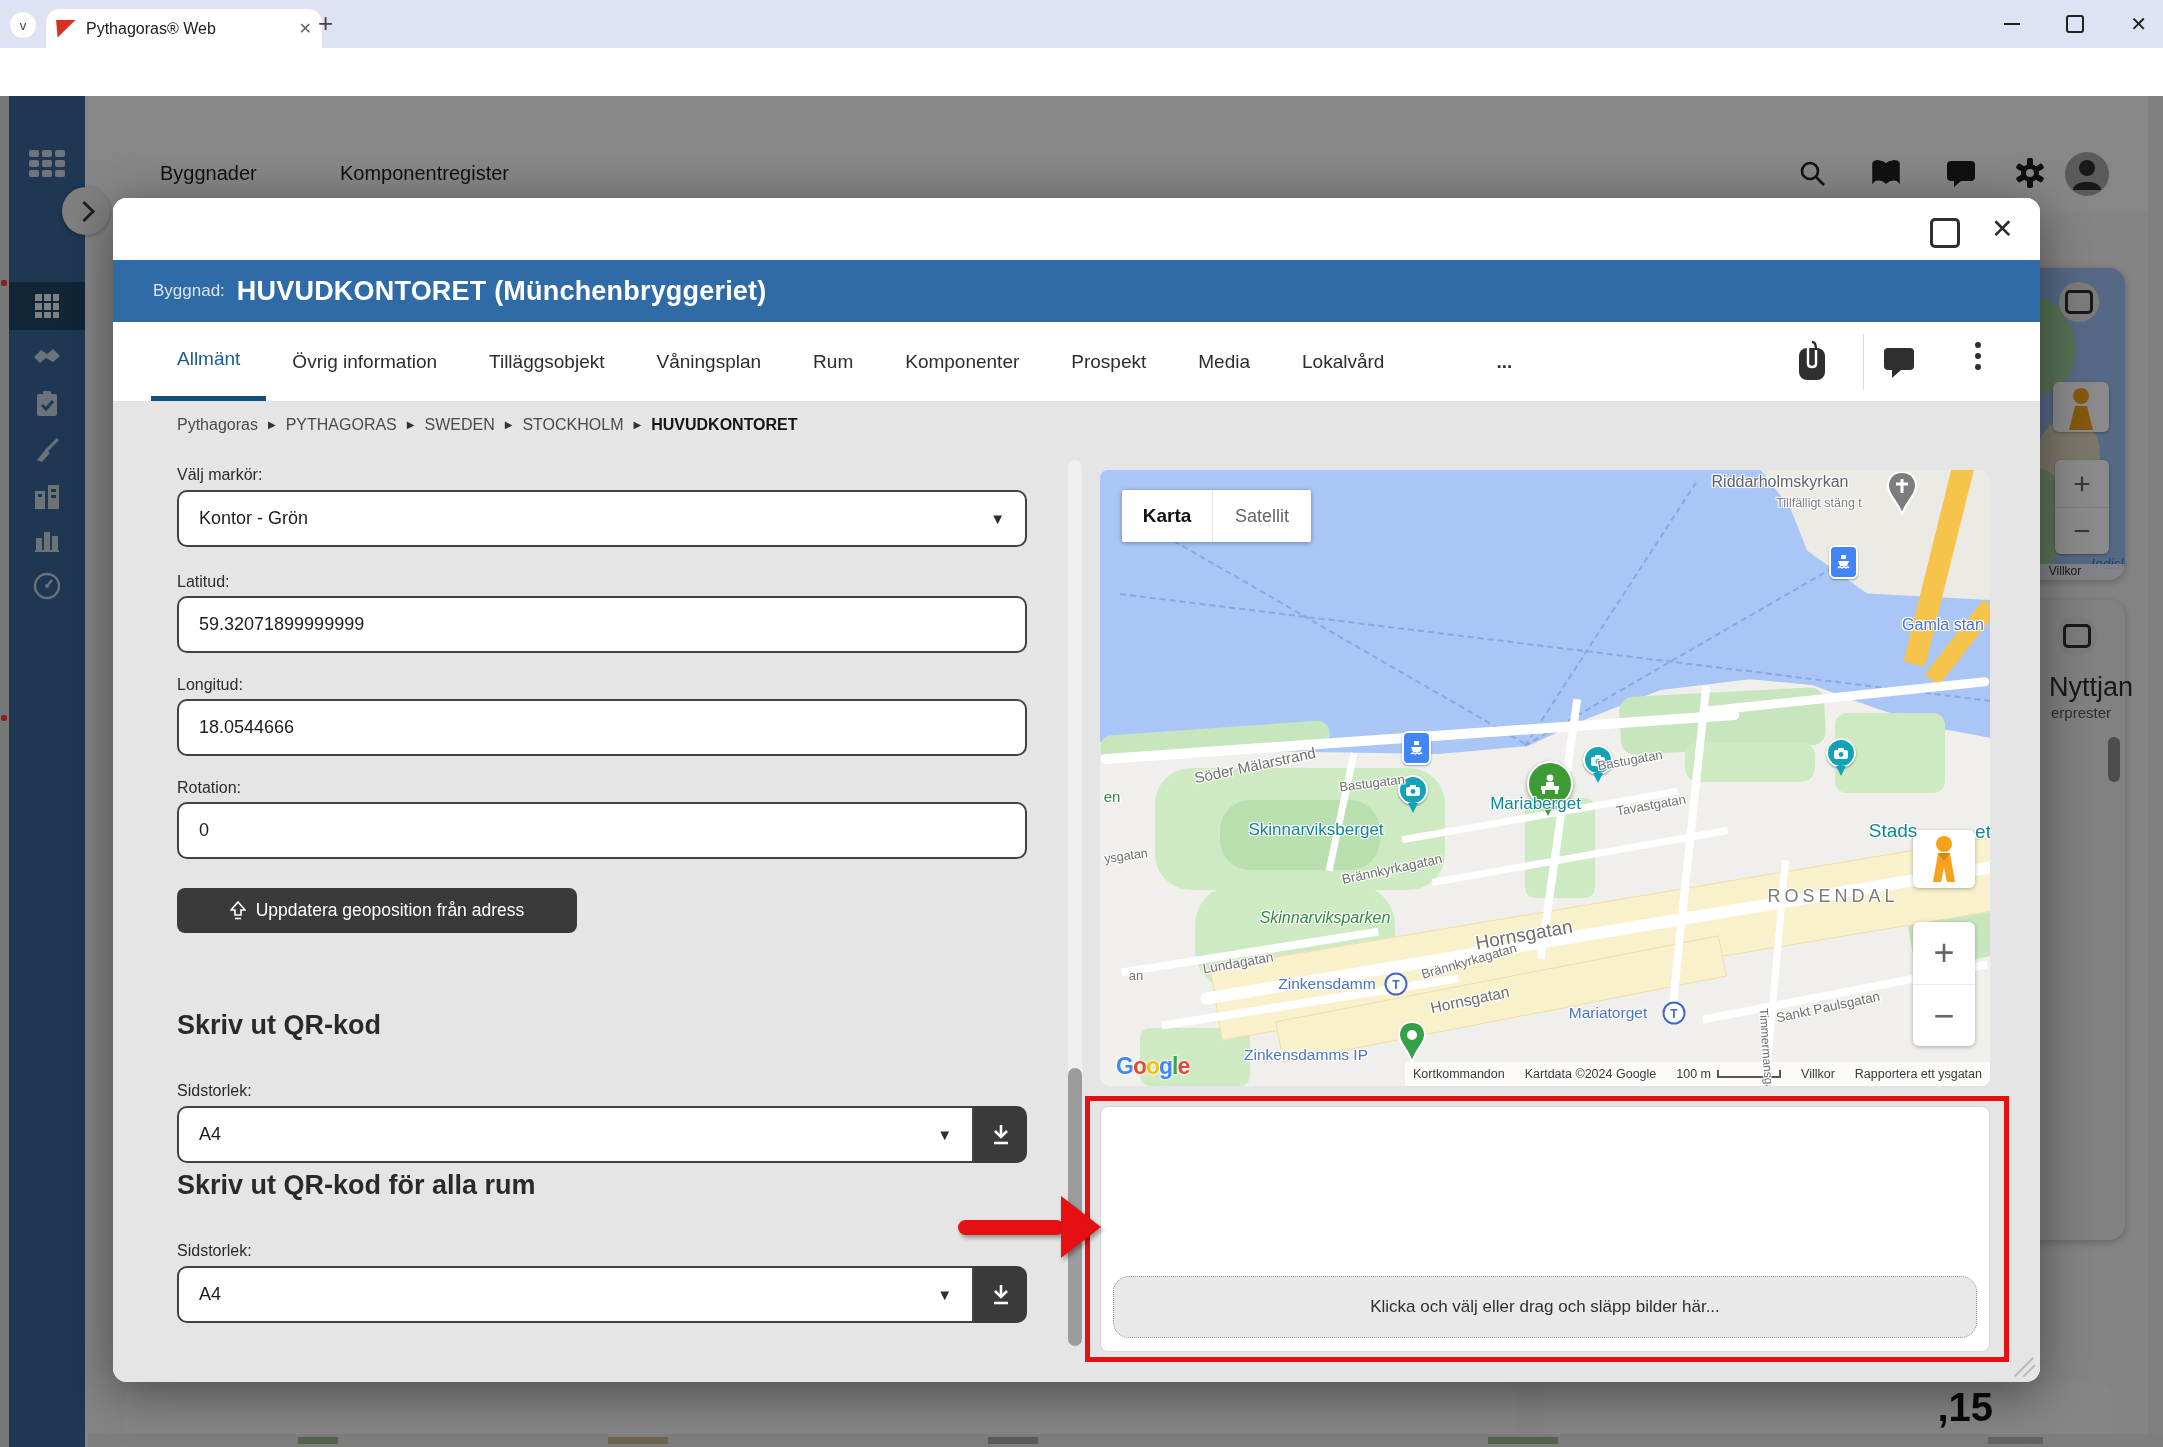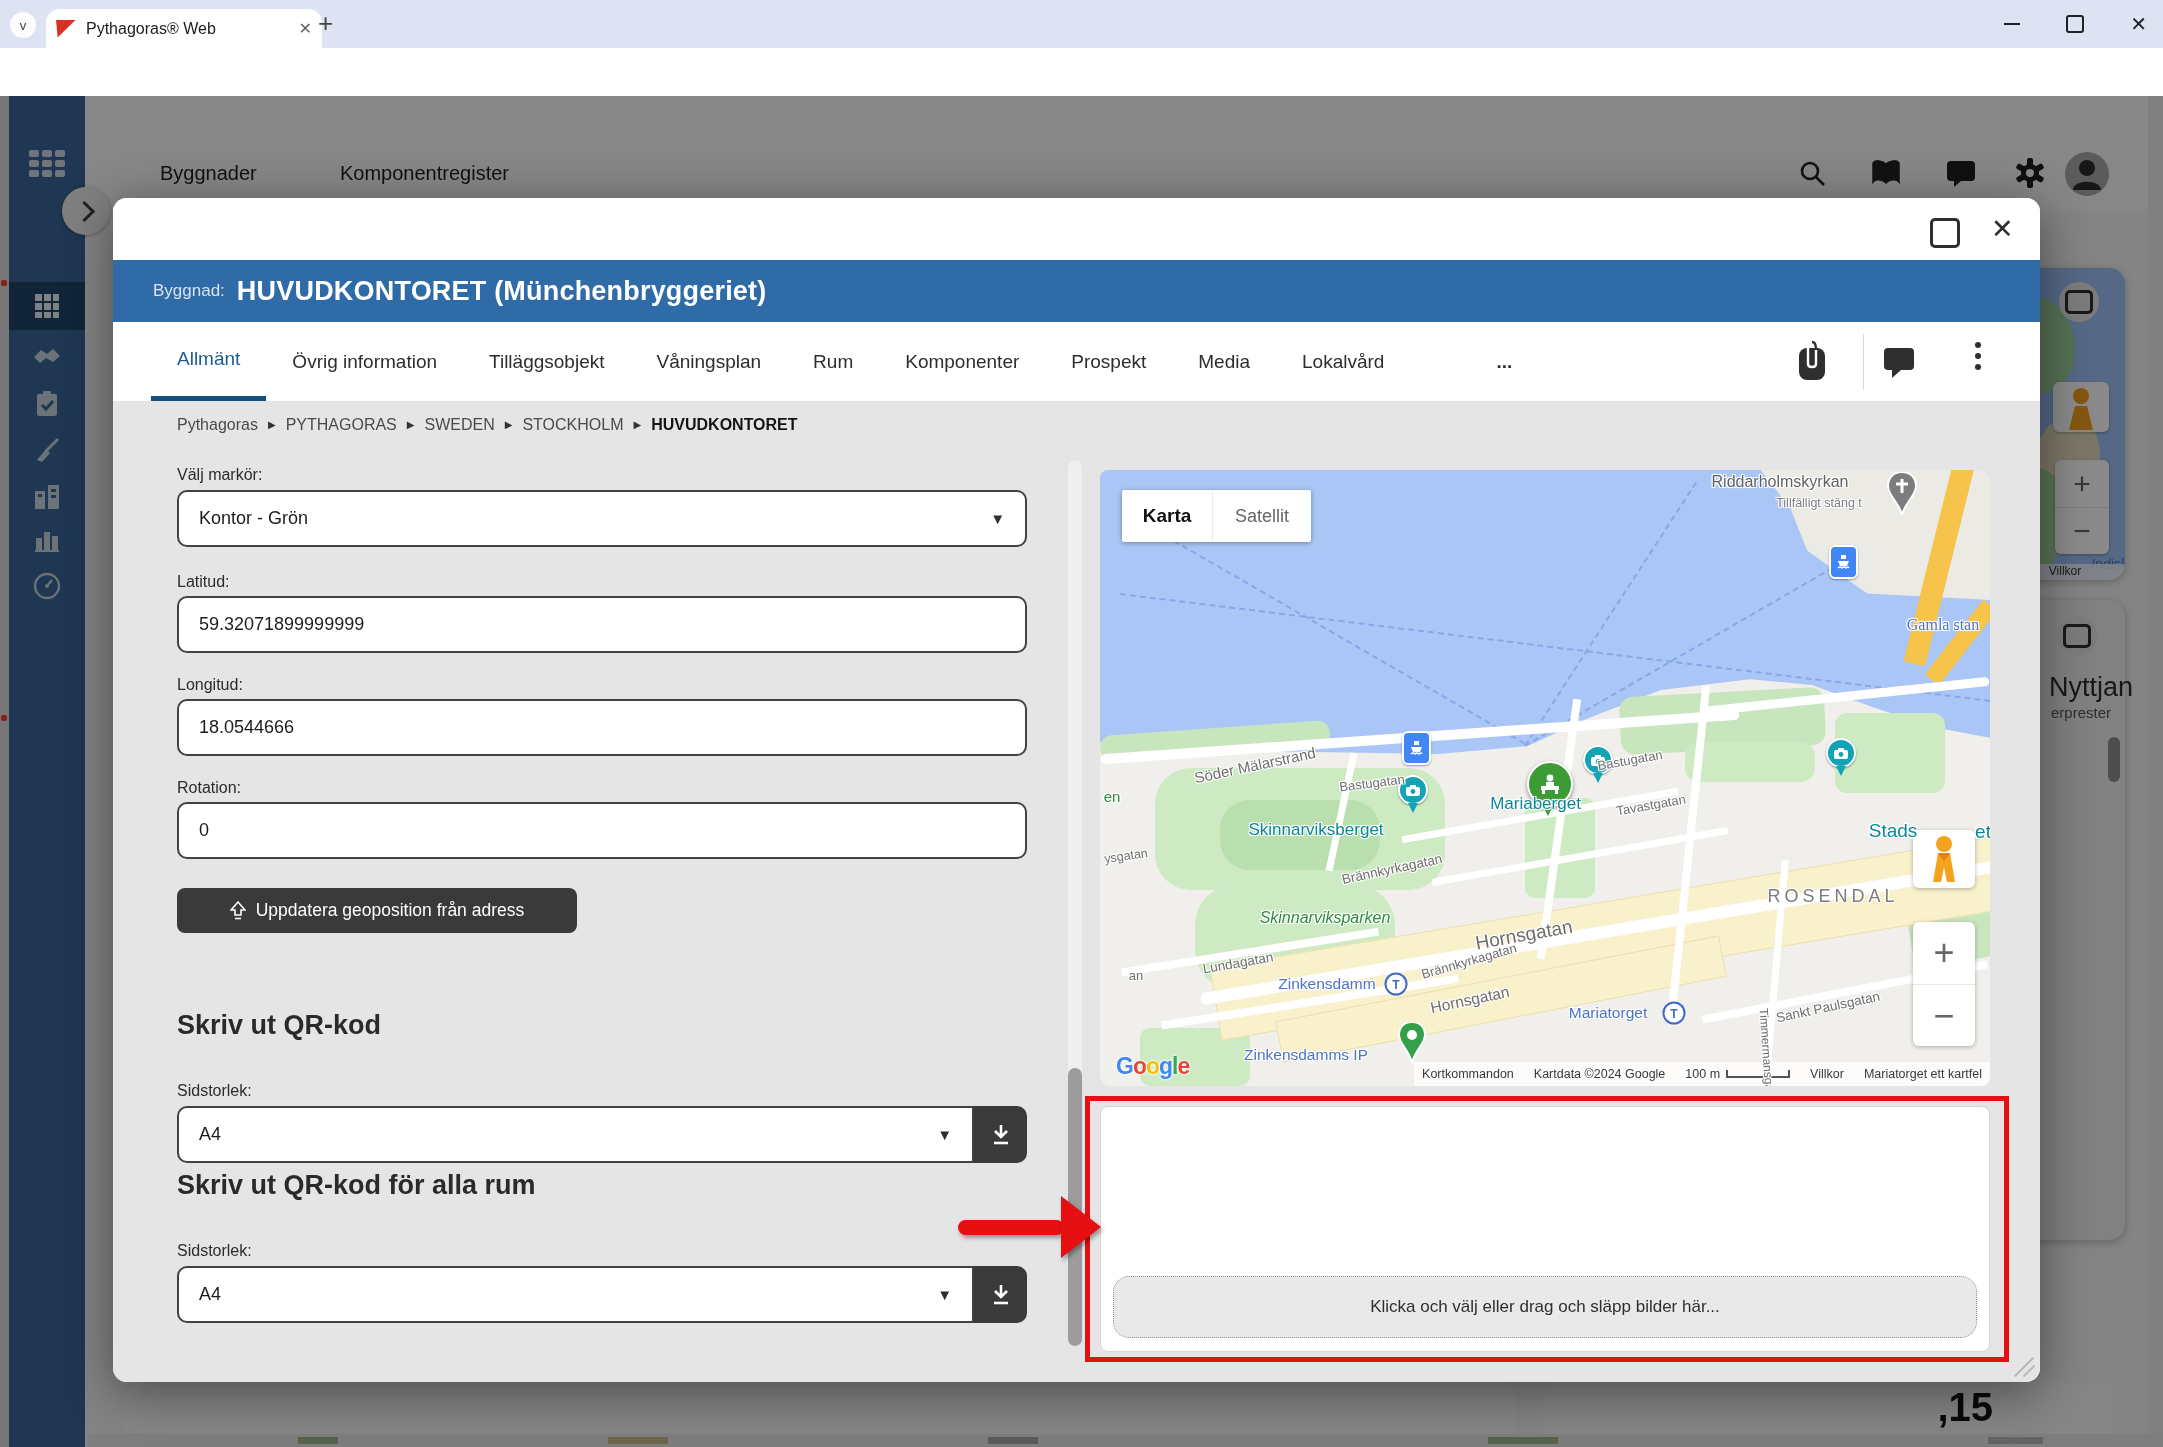--- a/index.html
+++ b/index.html
@@ -552,25 +552,25 @@
 
     <div class="glogo" id="glogo"><span style="color: rgb(66, 133, 244);">G</span><span style="color: rgb(234, 67, 53);">o</span><span style="color: rgb(251, 188, 5);">o</span><span style="color: rgb(66, 133, 244);">g</span><span style="color: rgb(52, 168, 83);">l</span><span style="color: rgb(234, 67, 53);">e</span></div>
     <div class="attrib">
       <span>Kortkommandon</span>
       <span>Kartdata ©2024 Google</span>
       <span style="display:inline-flex;align-items:center;gap:6px">
         <span>100 m</span>
           <span class="scalebar"></span>
       </span>
       <span>Villkor</span>
-      <span>Mariatorget ett kartfel</span>
+      <span>Rapportera ett ysgatan</span>
     </div>
   <div class="ml halo" style="left: 680px; top: 12px; font-size: 16px; transform: translate(-50%, -50%) rotate(0deg);">Riddarholmskyrkan</div>
       <div class="ml halo sub" style="left: 719px; top: 33px; font-size: 12.5px; transform: translate(-50%, -50%) rotate(0deg);">Tillfälligt stäng t</div>
-      <div class="ml blue" style="left: 843px; top: 155px; font-size: 16px; transform: translate(-50%, -50%) rotate(0deg); font-family: Liberation Serif, serif;">Gamla stan</div>
+      <div class="ml blue" style="left: 843px; top: 155px; font-size: 16px; transform: translate(-50%, -50%) rotate(0deg);">Gamla stan</div>
       <div class="ml" style="left: 155px; top: 295px; font-size: 15px; transform: translate(-50%, -50%) rotate(-12deg);">Söder Mälarstrand</div>
       <div class="ml teal" style="left: 216px; top: 360px; font-size: 17px; transform: translate(-50%, -50%) rotate(0deg);">Skinnarviksberget</div>
       <div class="ml teal" style="left: 426px; top: 334px; font-size: 17px; transform: translate(-50%, -50%) rotate(0deg); padding-left: 19px;">Mariaberget</div>
       <div class="ml teal" style="left: 793px; top: 361px; font-size: 19px; transform: translate(-50%, -50%) rotate(0deg);">Stads</div>
       <div class="ml teal" style="left: 883px; top: 362px; font-size: 19px; transform: translate(-50%, -50%) rotate(0deg);">et</div>
       <div class="ml" style="left: 272px; top: 313px; font-size: 13px; transform: translate(-50%, -50%) rotate(-7deg);">Bastugatan</div>
       <div class="ml" style="left: 530px; top: 290px; font-size: 13px; transform: translate(-50%, -50%) rotate(-10deg);">Bastugatan</div>
       <div class="ml" style="left: 551px; top: 335px; font-size: 13px; transform: translate(-50%, -50%) rotate(-10deg);">Tavastgatan</div>
       <div class="ml park" style="left: 225px; top: 448px; font-size: 16px; transform: translate(-50%, -50%) rotate(0deg); font-style: italic;">Skinnarviksparken</div>
       <div class="ml" style="left: 292px; top: 399px; font-size: 13.5px; transform: translate(-50%, -50%) rotate(-12deg);">Brännkyrkagatan</div>

